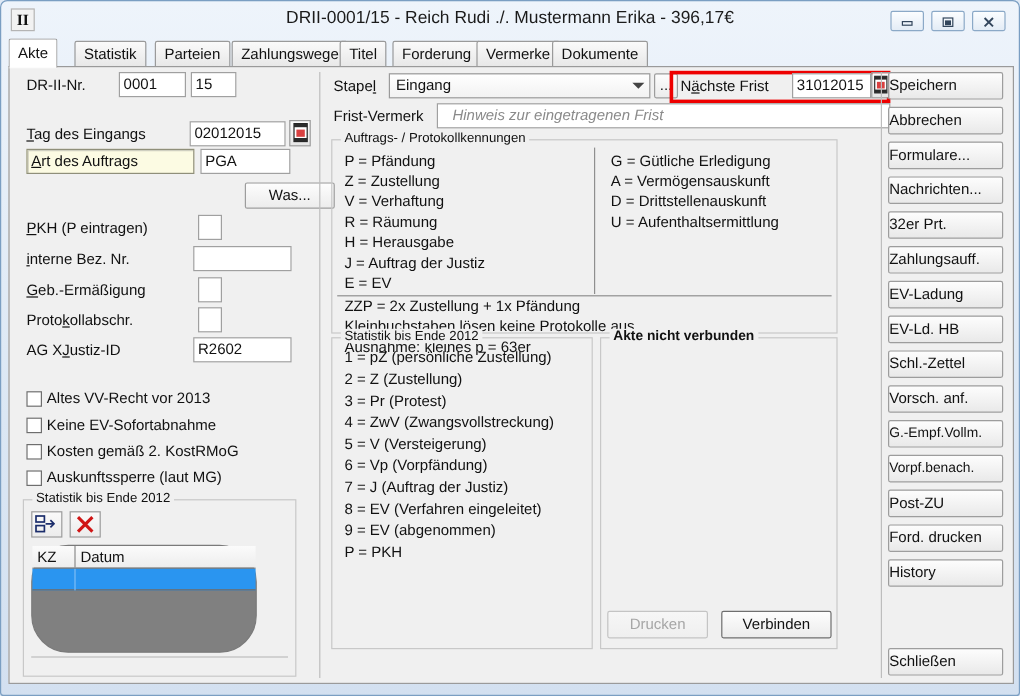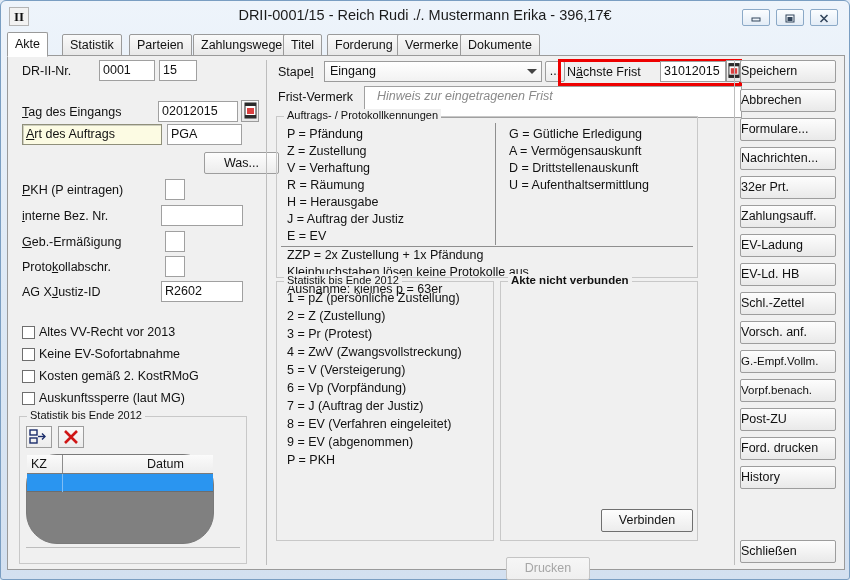--- a/index.html
+++ b/index.html
@@ -257,21 +257,21 @@
       </div>
       <div class="minitool" style="left:38px; top:9px; width:26px; height:22px;">
         <svg width="18" height="16" viewBox="0 0 18 16" style="margin:2px auto 0; display:block;">
           <path d="M3 2 L15 14 M15 2 L3 14" stroke="#d01616" stroke-width="2.6" fill="none"></path>
         </svg>
       </div>
 
       <div class="grid" style="left:6px; top:37px; width:188px; height:90px;border-radius:31px;">
         <div class="ghead">
           <div class="hc" style="left:0; width:36px;">KZ</div>
-          <div class="hc" style="left:48px; width:177px; border-right:none;text-align:center;">Datum</div>
+          <div class="hc" style="left:36px; width:177px; border-right:none;">Datum</div>
         </div>
         <div class="growsel">
           <div class="rc" style="left:0; width:36px;"></div>
           <div class="rc" style="left:36px; width:177px; border-right:none;"></div>
         </div>
       </div>
       <div class="hsep" style="left:6px; top:130px; width:214px;"></div>
     </div>
 
     <div class="vsep" style="left:258px; top:4px; height:505px;"></div>
@@ -289,21 +289,21 @@
     <div class="calbtn" style="left:718px; top:4px; width:16px; height:22px;">
       <svg width="12" height="17" viewBox="0 0 13 17">
         <rect x="1" y="1" width="11" height="15" fill="#ffffff" stroke="#222" stroke-width="1"></rect>
         <rect x="1" y="1" width="11" height="3" fill="#2b2b2b"></rect>
         <rect x="3" y="6" width="7" height="6" fill="#d94040"></rect>
         <rect x="1" y="13" width="11" height="3" fill="#2b2b2b"></rect>
       </svg>
     </div>
 
     <div class="lbl" style="left:270px; top:34px;">Frist-Vermerk</div>
-    <div class="tfield" style="left:356px; top:30px; width:378px; height:32px;padding-left:12px;">
+    <div class="tfield" style="left:356px; top:30px; width:378px; height:21px;padding-left:12px;">
       <span class="placeholder">Hinweis zur eingetragenen Frist</span>
     </div>
 
     <div class="group" style="left:268px; top:60px; width:422px; height:162px;">
       <div class="gtitle">Auftrags- / Protokollkennungen</div>
 
       <div class="legend-line" style="left:10px; top:10px;">P = Pfändung</div>
       <div class="legend-line" style="left:10px; top:27px;">Z = Zustellung</div>
       <div class="legend-line" style="left:10px; top:44px;">V = Verhaftung</div>
       <div class="legend-line" style="left:10px; top:61px;">R = Räumung</div>
@@ -334,21 +334,21 @@
       <div class="legend-line" style="left:10px; top:81px;">5 = V (Versteigerung)</div>
       <div class="legend-line" style="left:10px; top:99px;">6 = Vp (Vorpfändung)</div>
       <div class="legend-line" style="left:10px; top:117px;">7 = J (Auftrag der Justiz)</div>
       <div class="legend-line" style="left:10px; top:135px;">8 = EV (Verfahren eingeleitet)</div>
       <div class="legend-line" style="left:10px; top:153px;">9 = EV (abgenommen)</div>
       <div class="legend-line" style="left:10px; top:171px;">P = PKH</div>
     </div>
 
     <div class="group" style="left:492px; top:225px; width:198px; height:260px;">
       <div class="gtitle bold">Akte nicht verbunden</div>
-      <div class="btn disabled" style="left:5px; top:227px; width:84px; height:23px;margin-top:48px;">Drucken</div>
+      <div class="btn disabled" style="left:5px; top:227px; width:84px; height:23px;">Drucken</div>
       <div class="btn" style="left:100px; top:227px; width:92px; height:23px; border-color:#6f6f6f;">Verbinden</div>
     </div>
 
     <div class="vsep" style="left:726px; top:4px; height:505px;"></div>
 
     <div id="right-rail">
       <div class="rbtn" style="top:4px;">Speichern</div>
       <div class="rbtn" style="top:33px;">Abbrechen</div>
       <div class="rbtn" style="top:62px;">Formulare...</div>
       <div class="rbtn" style="top:91px;">Nachrichten...</div>

